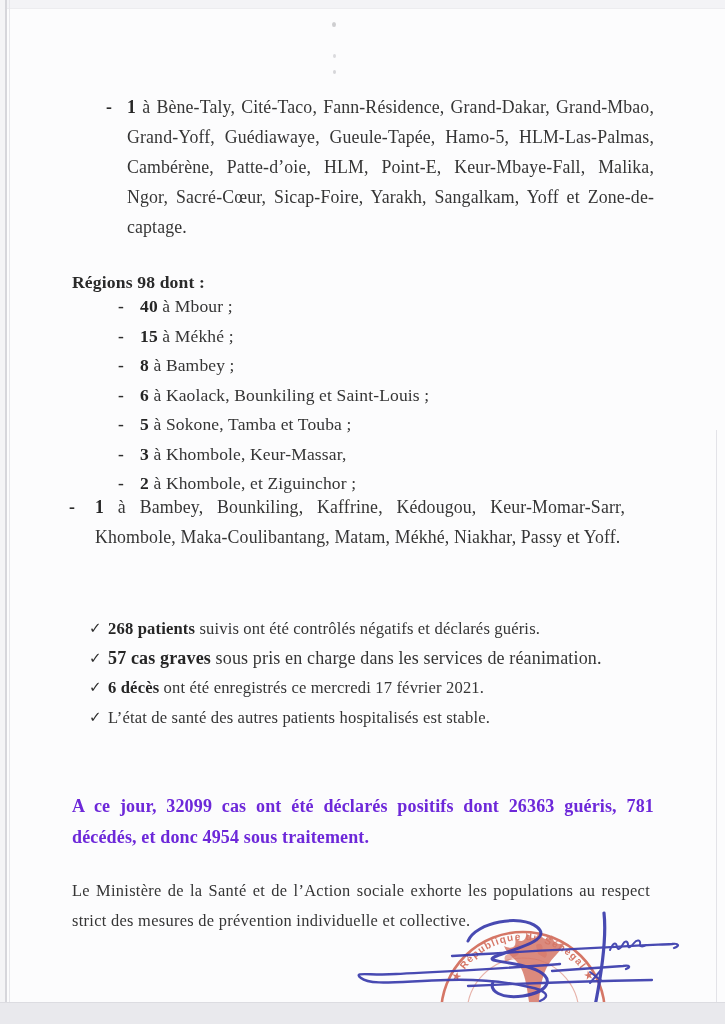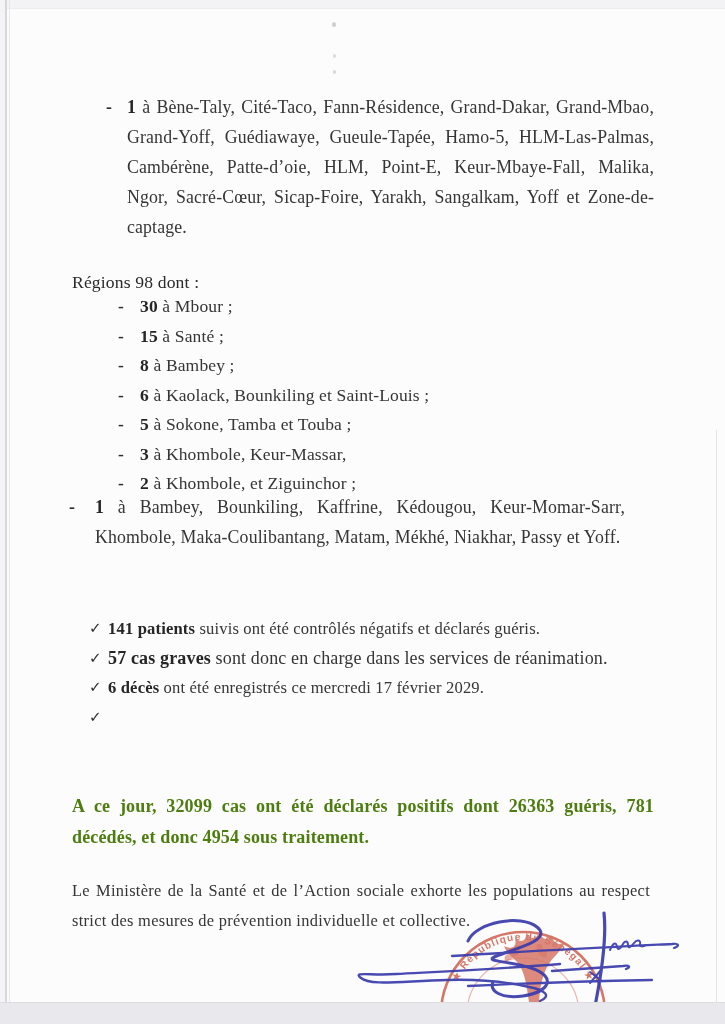--- a/index.html
+++ b/index.html
@@ -23,31 +23,31 @@
   .sp1{left:332px;top:22px;width:4px;height:5px;}
   .sp2{left:333px;top:54px;width:3px;height:4px;opacity:.4;}
   .sp3{left:333px;top:70px;width:3px;height:4px;opacity:.45;}
 
   
   .blk{position:absolute;text-align:justify;letter-spacing:.15px;}
   b{color:#262626;}
   .bullet{position:absolute;font-weight:bold;color:#2c2c2c;}
   .para-dakar{left:127px;top:92px;width:527px;font-size:17.8px;line-height:30px;}
   .para-dakar .bullet{left:-21px;}
-  .regions-heading{left:72px;top:267px;font-size:17.6px;line-height:30px;font-weight:normal;color:#2a2a2a;text-align:left;}
+  .regions-heading{left:72px;top:267px;font-size:17.6px;line-height:30px;font-weight:bold;color:#2a2a2a;text-align:left;}
   .regions-list{left:140px;top:292px;width:520px;font-size:17.5px;line-height:29.5px;text-align:left;}
   .region-item{position:relative;}
   .region-item .bullet{left:-22px;}
   .para-bambey{left:95px;top:492px;width:530px;font-size:17.8px;line-height:30px;}
   .para-bambey .bullet{left:-26px;}
   .status-list{left:108px;top:614px;width:552px;font-size:16.6px;line-height:29.5px;}
   .status-item{position:relative;text-align:justify;}
   .status-item.wraps{font-size:18px;}
   .check{position:absolute;left:-19px;top:0;font-size:15px;color:#2e2e2e;font-family:"DejaVu Sans",sans-serif;}
-  .para-summary{left:72px;top:791px;width:582px;font-size:18px;line-height:30.5px;font-weight:bold;color:#4d7c0f;}
+  .para-summary{left:72px;top:791px;width:582px;font-size:18px;line-height:30.5px;font-weight:bold;color:#6d28d9;}
   .para-closing{left:72px;top:876px;width:578px;font-size:16.4px;line-height:30px;letter-spacing:.3px;}
 
   .overlay{position:absolute;left:0;top:0;z-index:4;mix-blend-mode:multiply;pointer-events:none;}
   .stamp-text{font-family:"Liberation Sans",sans-serif;font-weight:bold;}
 </style>
 </head>
 <body>
 
 <div class="scan">
 
@@ -60,38 +60,38 @@
   <div class="speck sp2"></div>
   <div class="speck sp3"></div>
 
   <div class="blk para-dakar">
     <span class="bullet">-</span><b>1</b> <span>à Bène-Taly, Cité-Taco, Fann-Résidence, Grand-Dakar, Grand-Mbao, Grand-Yoff, Guédiawaye, Gueule-Tapée, Hamo-5, HLM-Las-Palmas, Cambérène, Patte-d’oie, HLM, Point-E, Keur-Mbaye-Fall, Malika, Ngor, Sacré-Cœur, Sicap-Foire, Yarakh, Sangalkam, Yoff et Zone-de-captage.</span>
   </div>
 
   <div class="blk regions-heading">Régions 98 dont :</div>
 
   <div class="blk regions-list">
-    <div class="region-item"><span class="bullet">-</span><b>30</b> <span>à Mbour ;</span></div>
-    <div class="region-item"><span class="bullet">-</span><b>15</b> <span>à Santé ;</span></div>
+    <div class="region-item"><span class="bullet">-</span><b>40</b> <span>à Mbour ;</span></div>
+    <div class="region-item"><span class="bullet">-</span><b>15</b> <span>à Mékhé ;</span></div>
     <div class="region-item"><span class="bullet">-</span><b>8</b> <span>à Bambey ;</span></div>
     <div class="region-item"><span class="bullet">-</span><b>6</b> <span>à Kaolack, Bounkiling et Saint-Louis ;</span></div>
     <div class="region-item"><span class="bullet">-</span><b>5</b> <span>à Sokone, Tamba et Touba ;</span></div>
     <div class="region-item"><span class="bullet">-</span><b>3</b> <span>à Khombole, Keur-Massar,</span></div>
     <div class="region-item"><span class="bullet">-</span><b>2</b> <span>à Khombole, et Ziguinchor ;</span></div>
   </div>
 
   <div class="blk para-bambey">
     <span class="bullet">-</span><b>1</b> <span>à Bambey, Bounkiling, Kaffrine, Kédougou, Keur-Momar-Sarr, Khombole, Maka-Coulibantang, Matam, Mékhé, Niakhar, Passy et Yoff.</span>
   </div>
 
   <div class="blk status-list">
-    <div class="status-item"><span class="check">✓</span><b>141 patients</b> <span>suivis ont été contrôlés négatifs et déclarés guéris.</span></div>
-    <div class="status-item wraps"><span class="check">✓</span><b>57 cas graves</b> <span>sont donc en charge dans les services de réanimation.</span></div>
-    <div class="status-item"><span class="check">✓</span><b>6 décès</b> <span>ont été enregistrés ce mercredi 17 février 2029.</span></div>
-    <div class="status-item"><span class="check">✓</span><b></b> </div>
+    <div class="status-item"><span class="check">✓</span><b>268 patients</b> <span>suivis ont été contrôlés négatifs et déclarés guéris.</span></div>
+    <div class="status-item wraps"><span class="check">✓</span><b>57 cas graves</b> <span>sous pris en charge dans les services de réanimation.</span></div>
+    <div class="status-item"><span class="check">✓</span><b>6 décès</b> <span>ont été enregistrés ce mercredi 17 février 2021.</span></div>
+    <div class="status-item"><span class="check">✓</span><b></b> <span>L’état de santé des autres patients hospitalisés est stable.</span></div>
   </div>
 
   <div class="blk para-summary">A ce jour, 32099 cas ont été déclarés positifs dont 26363 guéris, 781 décédés, et donc 4954 sous traitement.</div>
 
   <div class="blk para-closing">Le Ministère de la Santé et de l’Action sociale exhorte les populations au respect strict des mesures de prévention individuelle et collective.</div>
 
   <svg class="overlay" width="725" height="1024" viewBox="0 0 725 1024">
     <defs>
       <path id="arcTop" d="M 451,1012 A 72,72 0 0 1 595,1012"></path>
       <path id="arcBottom" d="M 452,1022 A 72,72 0 0 0 594,1022"></path>

